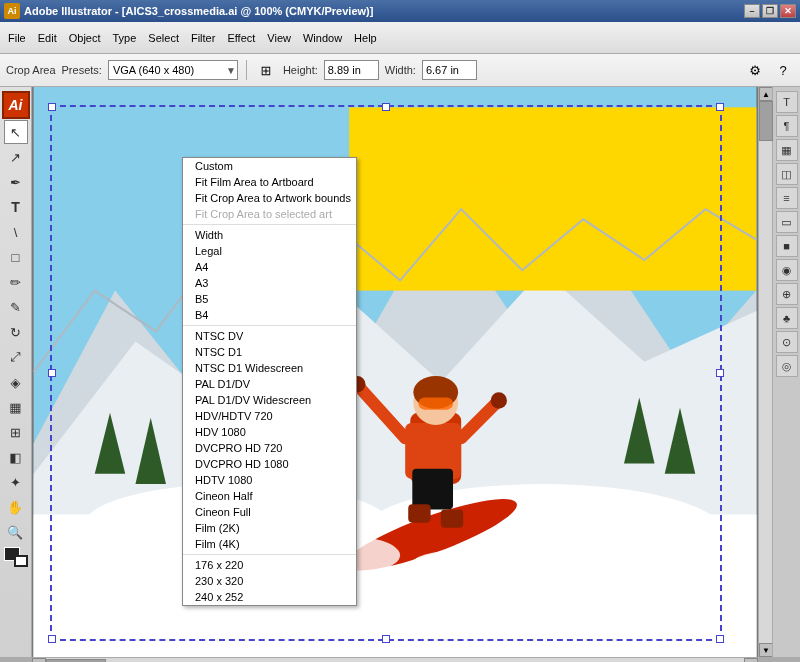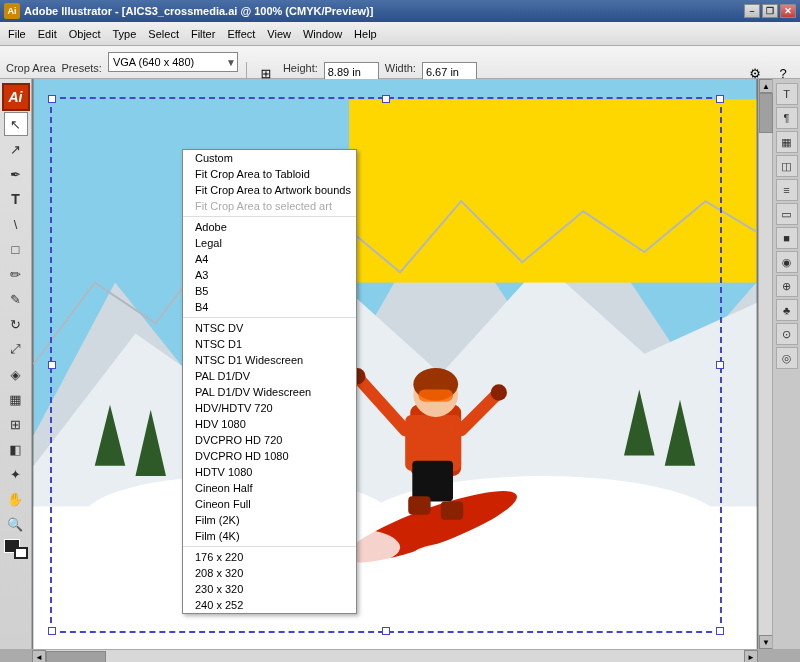--- a/index.html
+++ b/index.html
@@ -18,38 +18,39 @@
     }
     .title-bar-icon { width: 16px; height: 16px; margin-right: 4px; background: #cc8800; border-radius: 2px; display: inline-flex; align-items: center; justify-content: center; font-size: 9px; color: white; font-weight: bold; }
     .title-bar-text { flex: 1; }
     .title-bar-buttons { display: flex; gap: 2px; }
     .title-btn { width: 16px; height: 14px; border: 1px solid #888; background: linear-gradient(to bottom, #e0e0e0, #c0c0c0); font-size: 9px; display: flex; align-items: center; justify-content: center; cursor: pointer; color: #333; }
     .title-btn.close { background: linear-gradient(to bottom, #e08080, #c04040); color: white; }
 
     
     .menu-bar {
       background: linear-gradient(to bottom, #f0f0f0, #dcdcdc);
-      height: 24px;
+      height: 32px;
       display: flex;
       align-items: center;
       padding: 0 2px;
       border-bottom: 1px solid #aaa;
     }
     .menu-item {
       padding: 2px 6px;
       cursor: pointer;
       font-size: 11px;
       color: #000;
     }
 
     
     .toolbar {
       background: linear-gradient(to bottom, #f5f5f5, #e8e8e8);
       height: 28px;
       display: flex;
+      align-items: center;
       padding: 16px 6px;
       border-bottom: 1px solid #aaa;
       gap: 6px;
     }
     .toolbar-label { font-size: 11px; color: #333; }
     .toolbar-select-wrap { position: relative; display: flex; align-items: center; }
     .toolbar-select {
       appearance: none;
       background: white;
       border: 1px solid #888;
@@ -358,25 +359,25 @@
         <div style="position:absolute;bottom:-4px;right:-4px;width:8px;height:8px;background:white;border:1px solid #4444cc;"></div>
 
         <div style="position:absolute;top:-4px;left:50%;margin-left:-4px;width:8px;height:8px;background:white;border:1px solid #4444cc;"></div>
         <div style="position:absolute;bottom:-4px;left:50%;margin-left:-4px;width:8px;height:8px;background:white;border:1px solid #4444cc;"></div>
         <div style="position:absolute;top:50%;margin-top:-4px;left:-4px;width:8px;height:8px;background:white;border:1px solid #4444cc;"></div>
         <div style="position:absolute;top:50%;margin-top:-4px;right:-4px;width:8px;height:8px;background:white;border:1px solid #4444cc;"></div>
       </div>
 
       <div class="dropdown-menu" id="dropdown-el">
       <div class="dropdown-item">Custom</div>
-          <div class="dropdown-item">Fit Crop Area to Tabloid</div>
+          <div class="dropdown-item">Fit Film Area to Artboard</div>
           <div class="dropdown-item">Fit Crop Area to Artwork bounds</div>
           <div class="dropdown-item disabled">Fit Crop Area to selected art</div>
           <div class="dropdown-divider"></div>
-          <div class="dropdown-item">Adobe</div>
+          <div class="dropdown-item">Width</div>
           <div class="dropdown-item">Legal</div>
           <div class="dropdown-item">A4</div>
           <div class="dropdown-item">A3</div>
           <div class="dropdown-item">B5</div>
           <div class="dropdown-item">B4</div>
           <div class="dropdown-divider"></div>
           <div class="dropdown-item">NTSC DV</div>
           <div class="dropdown-item">NTSC D1</div>
           <div class="dropdown-item">NTSC D1 Widescreen</div>
           <div class="dropdown-item">PAL D1/DV</div>
@@ -385,21 +386,20 @@
           <div class="dropdown-item">HDV 1080</div>
           <div class="dropdown-item">DVCPRO HD 720</div>
           <div class="dropdown-item">DVCPRO HD 1080</div>
           <div class="dropdown-item">HDTV 1080</div>
           <div class="dropdown-item">Cineon Half</div>
           <div class="dropdown-item">Cineon Full</div>
           <div class="dropdown-item">Film (2K)</div>
           <div class="dropdown-item">Film (4K)</div>
           <div class="dropdown-divider"></div>
           <div class="dropdown-item">176 x 220</div>
-          <div class="dropdown-item">208 x 320</div>
           <div class="dropdown-item">230 x 320</div>
           <div class="dropdown-item">240 x 252</div>
         </div>
     </div>
 
     <div class="scrollbar-v" style="width:14px;display:flex;flex-direction:column;">
       <div class="scroll-btn">▲</div>
       <div class="scroll-track" style="flex:1;position:relative;">
         <div class="scroll-thumb"></div>
       </div>

